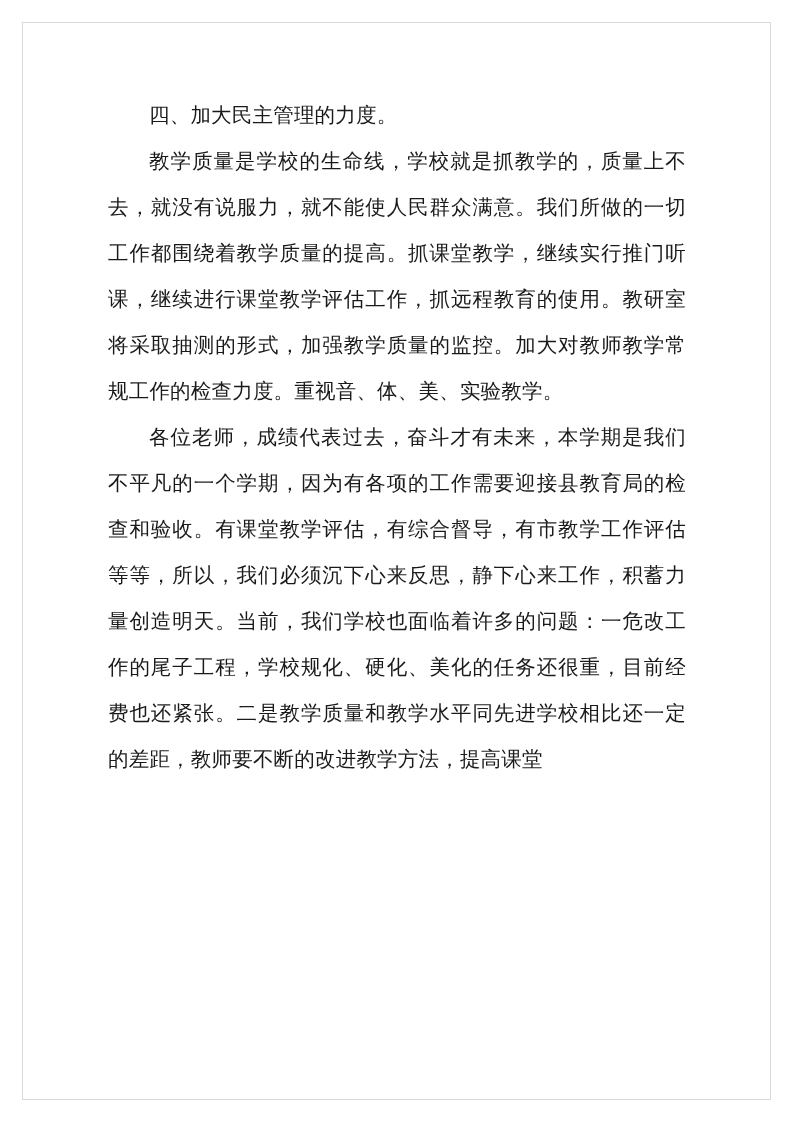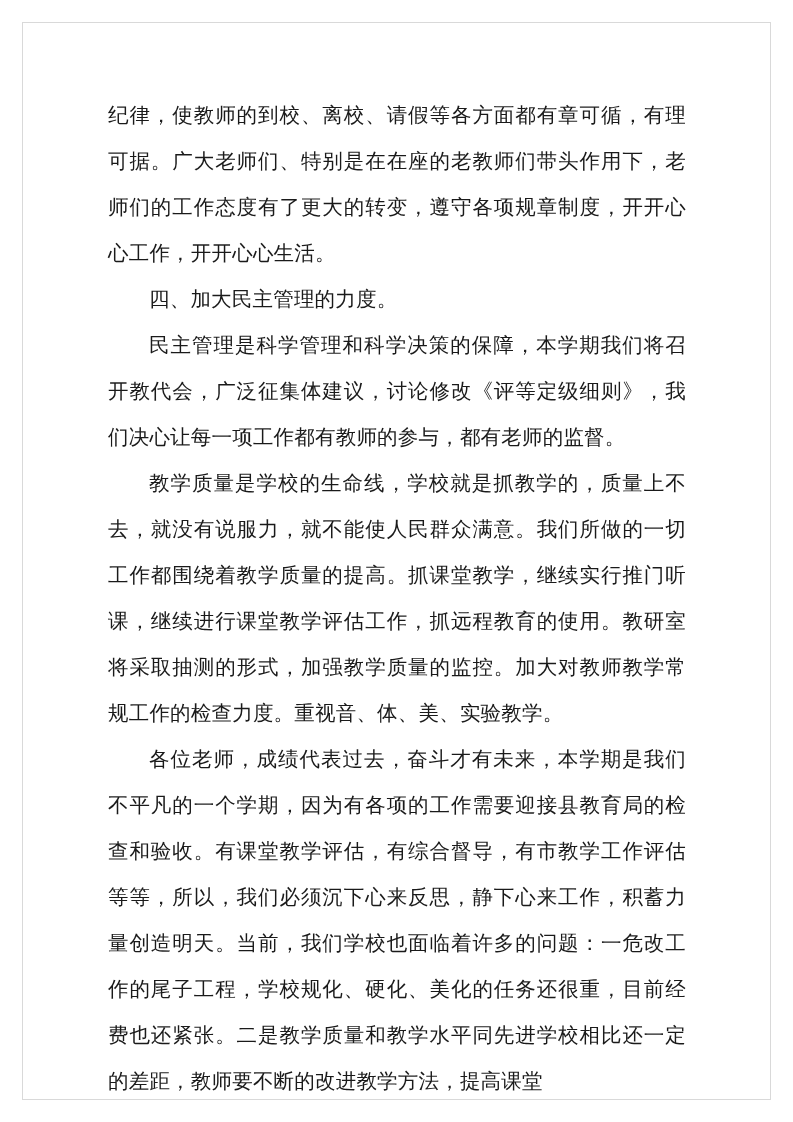--- a/index.html
+++ b/index.html
@@ -53,19 +53,17 @@
   p.indent {
     text-indent: 41px;
   }
 </style>
 </head>
 <body>
 
 <div id="page">
   <div class="page-border"></div>
   <div id="doc-body">
-    <p class="para">纪律，使教师的到校、离校、请假等各方面都有章可循，有理可据。广大老师们、特别是在在座的老教师们带头作用下，老师们的工作态度有了更大的转变，遵守各项规章制度，开开心心工作，开开心心生活。</p>
     <p class="para indent">四、加大民主管理的力度。</p>
-    <p class="para indent">民主管理是科学管理和科学决策的保障，本学期我们将召开教代会，广泛征集体建议，讨论修改《评等定级细则》，我们决心让每一项工作都有教师的参与，都有老师的监督。</p>
     <p class="para indent">教学质量是学校的生命线，学校就是抓教学的，质量上不去，就没有说服力，就不能使人民群众满意。我们所做的一切工作都围绕着教学质量的提高。抓课堂教学，继续实行推门听课，继续进行课堂教学评估工作，抓远程教育的使用。教研室将采取抽测的形式，加强教学质量的监控。加大对教师教学常规工作的检查力度。重视音、体、美、实验教学。</p>
     <p class="para indent">各位老师，成绩代表过去，奋斗才有未来，本学期是我们不平凡的一个学期，因为有各项的工作需要迎接县教育局的检查和验收。有课堂教学评估，有综合督导，有市教学工作评估等等，所以，我们必须沉下心来反思，静下心来工作，积蓄力量创造明天。当前，我们学校也面临着许多的问题：一危改工作的尾子工程，学校规化、硬化、美化的任务还很重，目前经费也还紧张。二是教学质量和教学水平同先进学校相比还一定的差距，教师要不断的改进教学方法，提高课堂</p>
   </div>
 </div>
 
 </body></html>

